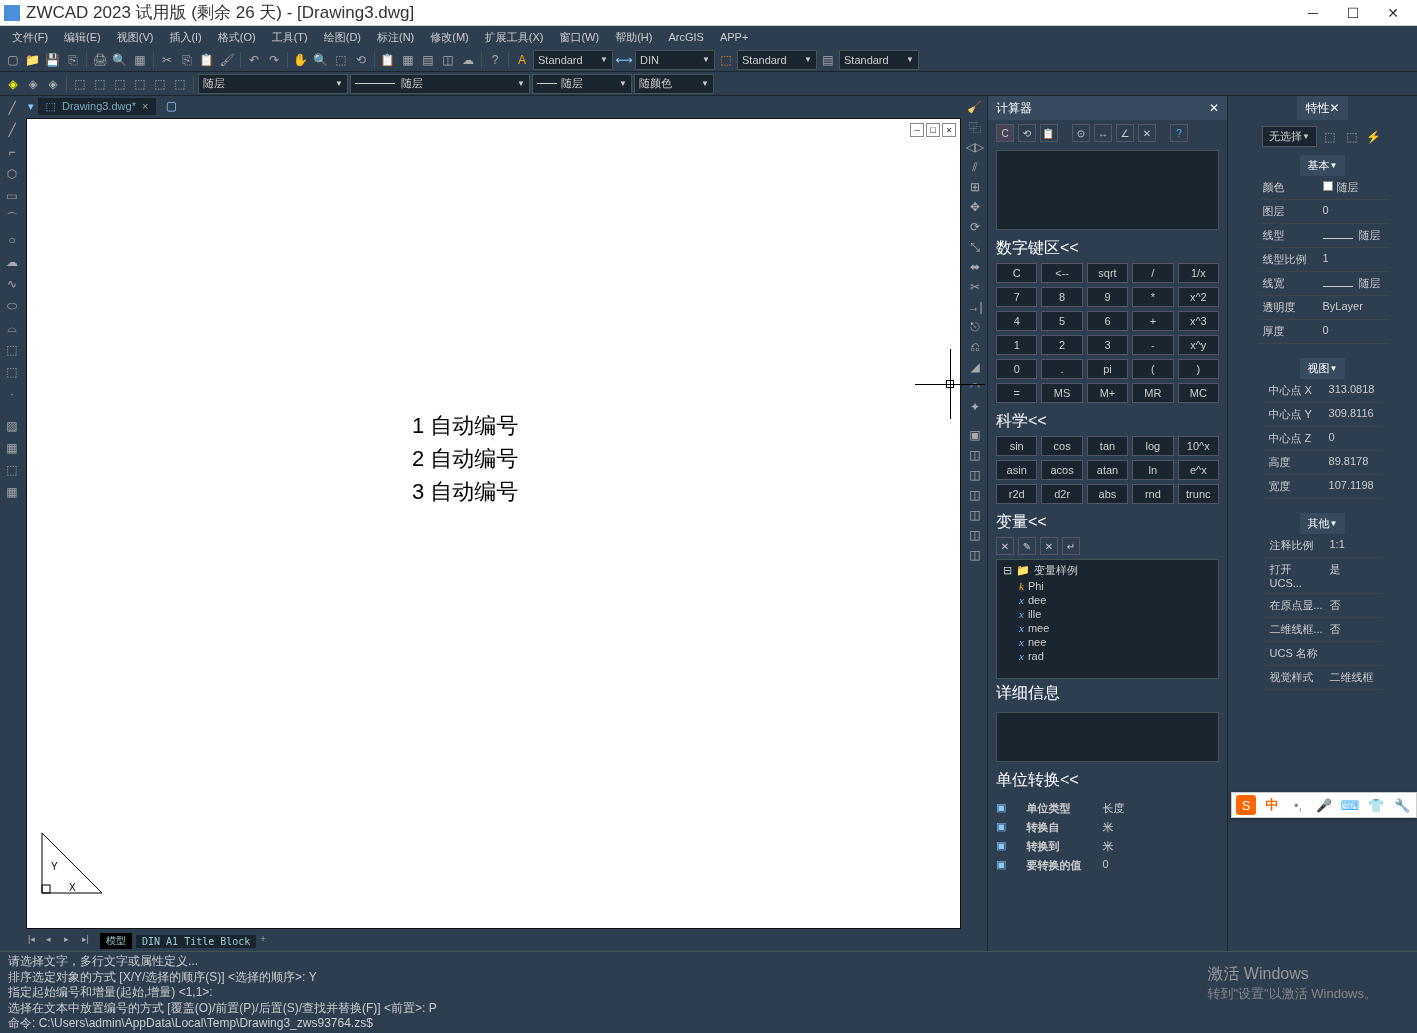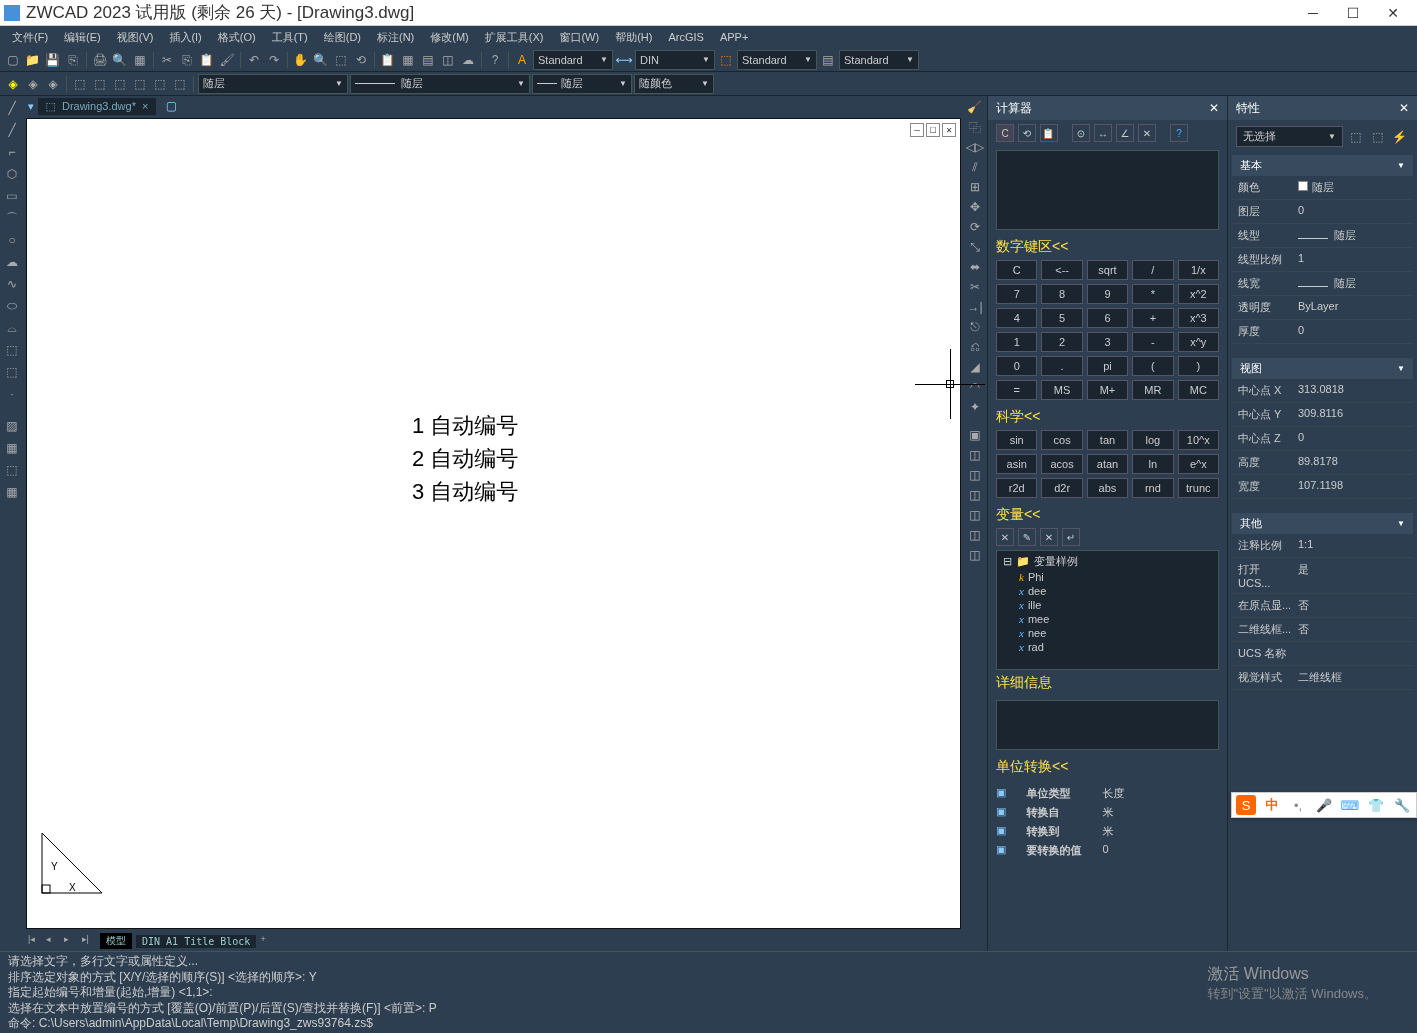--- a/index.html
+++ b/index.html
@@ -53,35 +53,35 @@
 
 
 .panel { background: #2d3e50; display: flex; flex-direction: column; }
 .panel-header { height: 24px; background: #374a5e; display: flex; align-items: center; padding: 0 8px; font-size: 12px; color: #fff; }
 .panel-close { margin-left: auto; cursor: pointer; }
 .calc-panel { width: 240px; border-left: 1px solid #1a2530; }
 .calc-toolbar { display: flex; gap: 4px; padding: 4px 8px; }
 .calc-tb-btn { width: 18px; height: 18px; border: 1px solid #556; display: flex; align-items: center; justify-content: center; font-size: 10px; }
 .calc-display { margin: 4px 8px; height: 80px; background: #1a2530; border: 1px solid #455; }
 .calc-section { padding: 4px 8px; }
-.section-hdr { color: #fde047; font-size: 14px; margin-bottom: 4px; cursor: pointer; }
+.section-hdr { color: #ffffff; font-size: 16px; margin-bottom: 4px; cursor: pointer; }
 .calc-grid { display: grid; grid-template-columns: repeat(5, 1fr); gap: 4px; }
 .calc-btn { height: 20px; background: #1a2530; border: 1px solid #556; display: flex; align-items: center; justify-content: center; color: #ccc; font-size: 11px; cursor: pointer; }
 .var-tree { background: #1a2530; border: 1px solid #455; height: 120px; overflow: auto; padding: 2px; }
 .tree-item { padding: 1px 4px; display: flex; align-items: center; gap: 4px; }
 .tree-item.sub { padding-left: 20px; }
 .k-icon { color: #fa0; font-style: italic; font-family: serif; }
 .x-icon { color: #6bf; font-style: italic; font-family: serif; }
 .detail-box { margin: 4px 8px; height: 50px; background: #1a2530; border: 1px solid #455; }
 .unit-row { display: flex; padding: 2px 8px; gap: 8px; }
 .unit-label { width: 80px; color: #ccc; padding-left: 12px; font-weight: bold; }
 .unit-val { flex: 1; color: #ccc; }
 
 
-.props-panel { width: 190px; border-left: 1px solid #1a2530; }
+.props-panel { width: 190px; border-left: 1px solid #1a2530; align-items: center; }
 .props-selector { margin: 6px 8px; display: flex; align-items: center; gap: 4px; }
 .props-dd { flex: 1; background: #1a2530; border: 1px solid #556; padding: 2px 6px; display: flex; align-items: center; }
 .props-section-hdr { background: #374a5e; padding: 3px 8px; color: #fff; margin: 2px 4px 0; display: flex; align-items: center; }
 .props-section-hdr .arrow { margin-left: auto; font-size: 8px; }
 .prop-row { display: flex; padding: 2px 4px; margin: 0 4px; border-bottom: 1px solid #3a4550; }
 .prop-label { width: 58px; color: #ccc; padding: 2px; }
 .prop-val { flex: 1; color: #ccc; padding: 2px 4px; }
 .color-swatch { width: 10px; height: 10px; background: #fff; border: 1px solid #888; display: inline-block; margin-right: 4px; }
 
 

